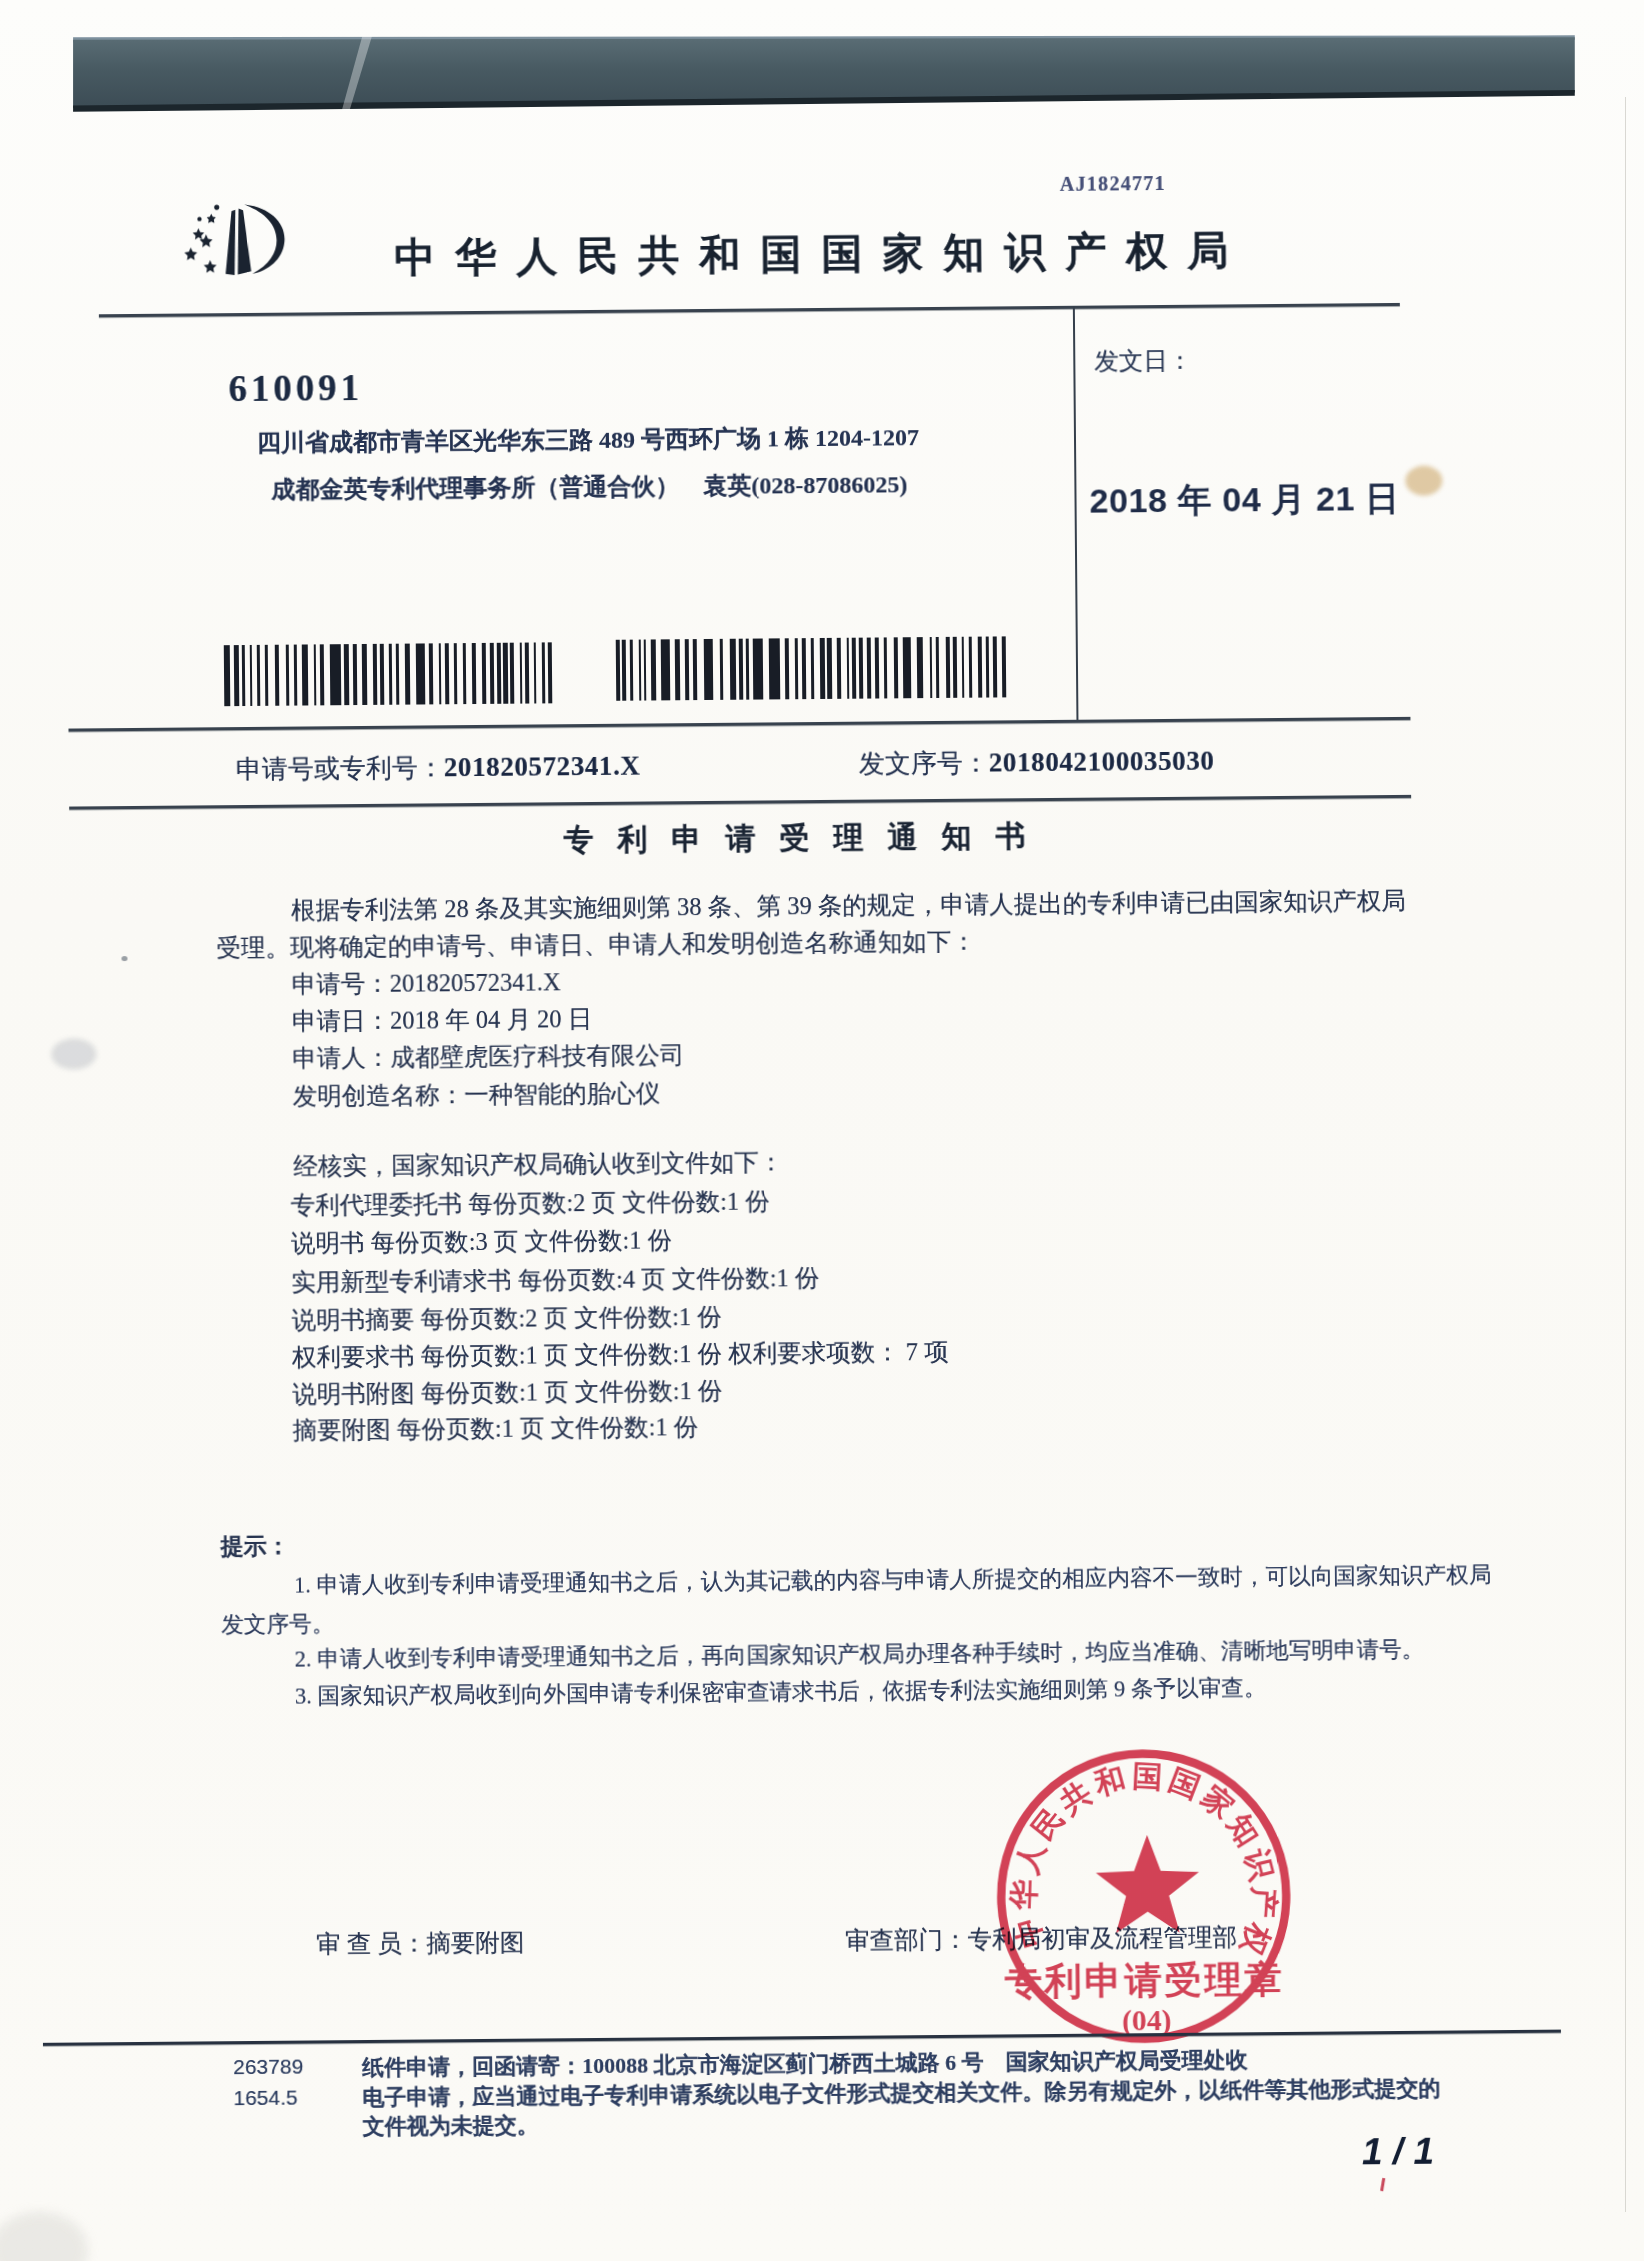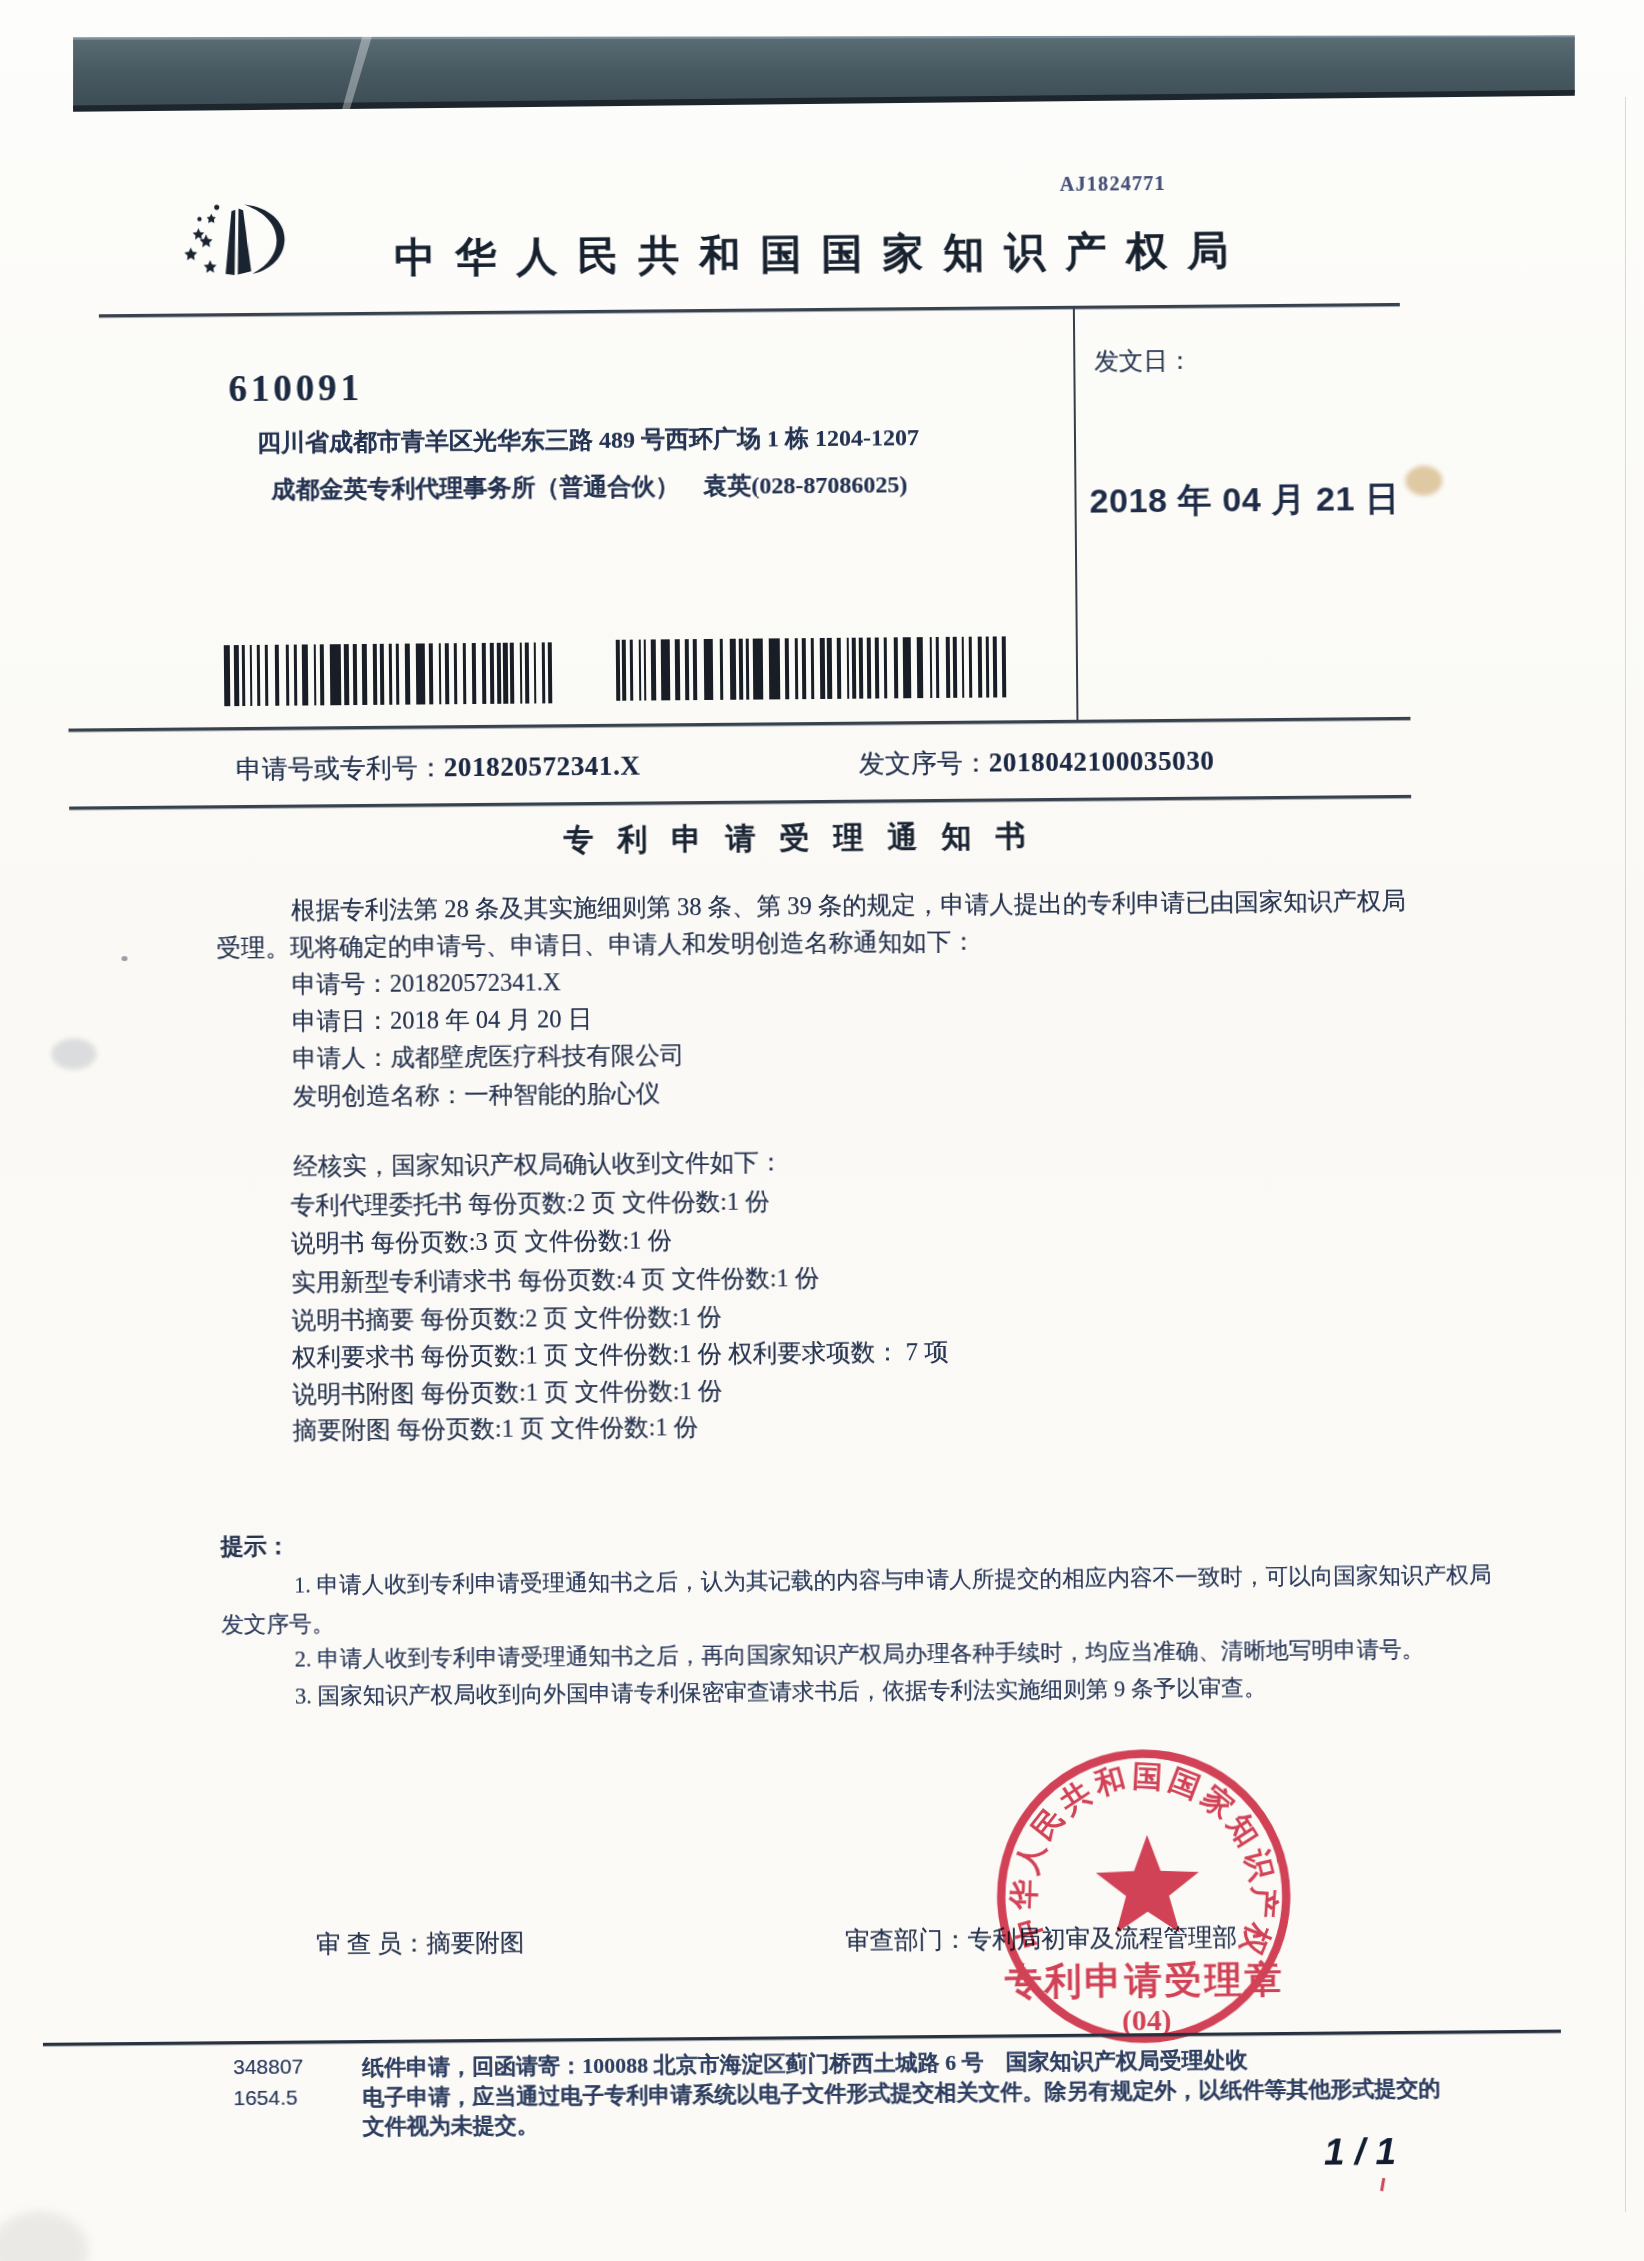--- a/index.html
+++ b/index.html
@@ -226,27 +226,27 @@
       </g>
       <text font-size="47" font-weight="bold" fill="#cf3349" font-family="'Liberation Serif','DejaVu Serif',serif" letter-spacing="7">
         <textPath href="#sealArc" startOffset="0">中华人民共和国国家知识产权局</textPath>
       </text>
       <text x="0" y="150" text-anchor="middle" font-size="58" font-weight="bold" fill="#cf3349" font-family="'Liberation Serif','DejaVu Serif',serif" letter-spacing="4">专利申请受理章</text>
       <text x="3" y="208" text-anchor="middle" font-size="46" font-weight="bold" fill="#cf3349" font-family="'Liberation Serif','DejaVu Serif',serif">(04)</text>
     </svg>
 
     <div class="rule" style="left:35px;top:2036px;width:1518px;height:2.6px;background:#273140;"></div>
 
-    <div class="abs soft label" style="left:225px;top:2050px;font-size:21px;color:#2c3d60;font-family:'Liberation Sans','DejaVu Sans',sans-serif;">348807</div>
+    <div class="abs soft label" style="left:225px;top:2050px;font-size:21px;color:#2c3d60;font-family:'Liberation Sans','DejaVu Sans',sans-serif;">263789</div>
     <div class="abs soft label" style="left:225px;top:2081px;font-size:21px;color:#2c3d60;font-family:'Liberation Sans','DejaVu Sans',sans-serif;">1654.5</div>
     <div class="abs soft label" style="left:354px;top:2049px;font-size:22px;font-weight:600;color:#2c3d60;">纸件申请，回函请寄：100088 北京市海淀区蓟门桥西土城路 6 号　国家知识产权局受理处收</div>
     <div class="abs soft label" style="left:354px;top:2079px;font-size:22px;font-weight:600;color:#2c3d60;">电子申请，应当通过电子专利申请系统以电子文件形式提交相关文件。除另有规定外，以纸件等其他形式提交的</div>
     <div class="abs soft label" style="left:354px;top:2108px;font-size:22px;font-weight:600;color:#2c3d60;">文件视为未提交。</div>
 
-    <div class="abs label" style="left:1315px;top:2136px;font-size:37px;font-weight:bold;font-style:italic;color:#121d32;font-family:'Liberation Sans','DejaVu Sans',sans-serif;">1 / 1</div>
+    <div class="abs label" style="left:1353px;top:2136px;font-size:37px;font-weight:bold;font-style:italic;color:#121d32;font-family:'Liberation Sans','DejaVu Sans',sans-serif;">1 / 1</div>
     <div class="abs" style="left:1372px;top:2183px;width:3.2px;height:13px;background:#c0293f;transform:rotate(10deg);opacity:.85;"></div>
 
     <div class="smudge" style="left:1411px;top:471px;width:37px;height:30px;background:#c9a15f;opacity:.55;filter:blur(1.9px);"></div>
     <div class="smudge" style="left:52px;top:1032px;width:45px;height:31px;background:#8d94a0;opacity:.28;filter:blur(2.6px);"></div>
     <div class="smudge" style="left:123px;top:950px;width:5.8px;height:5.2px;background:#59636f;opacity:.6;filter:blur(0.6px);"></div>
     <div class="smudge" style="left:-19.3px;top:2205px;width:97px;height:77px;background:#b9b8b2;opacity:.25;filter:blur(5.2px);"></div>
   </div>
 </div>
 
 

